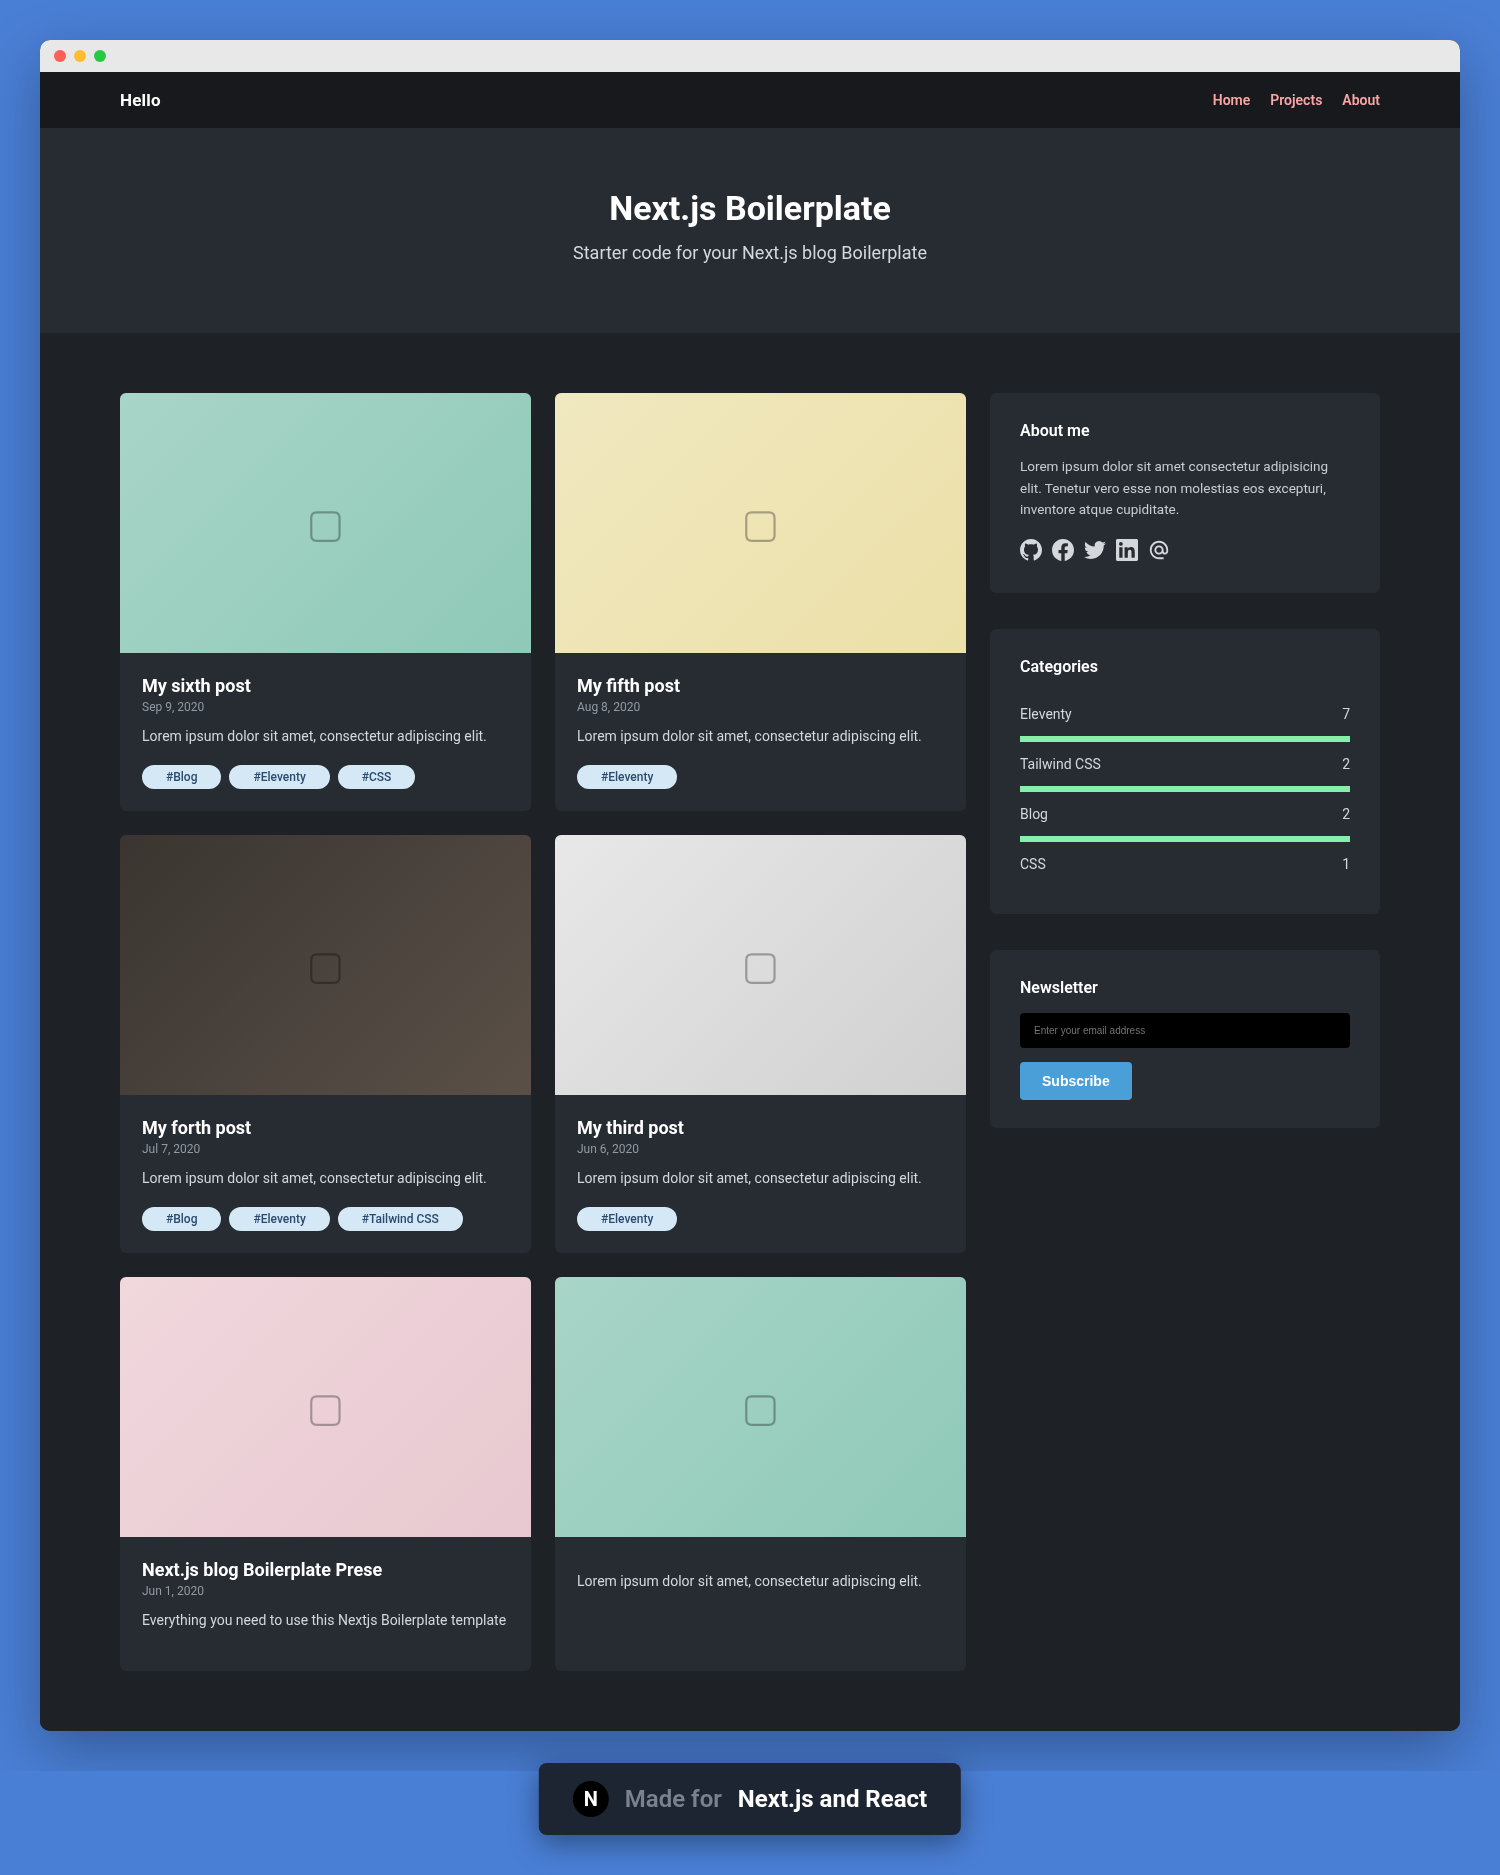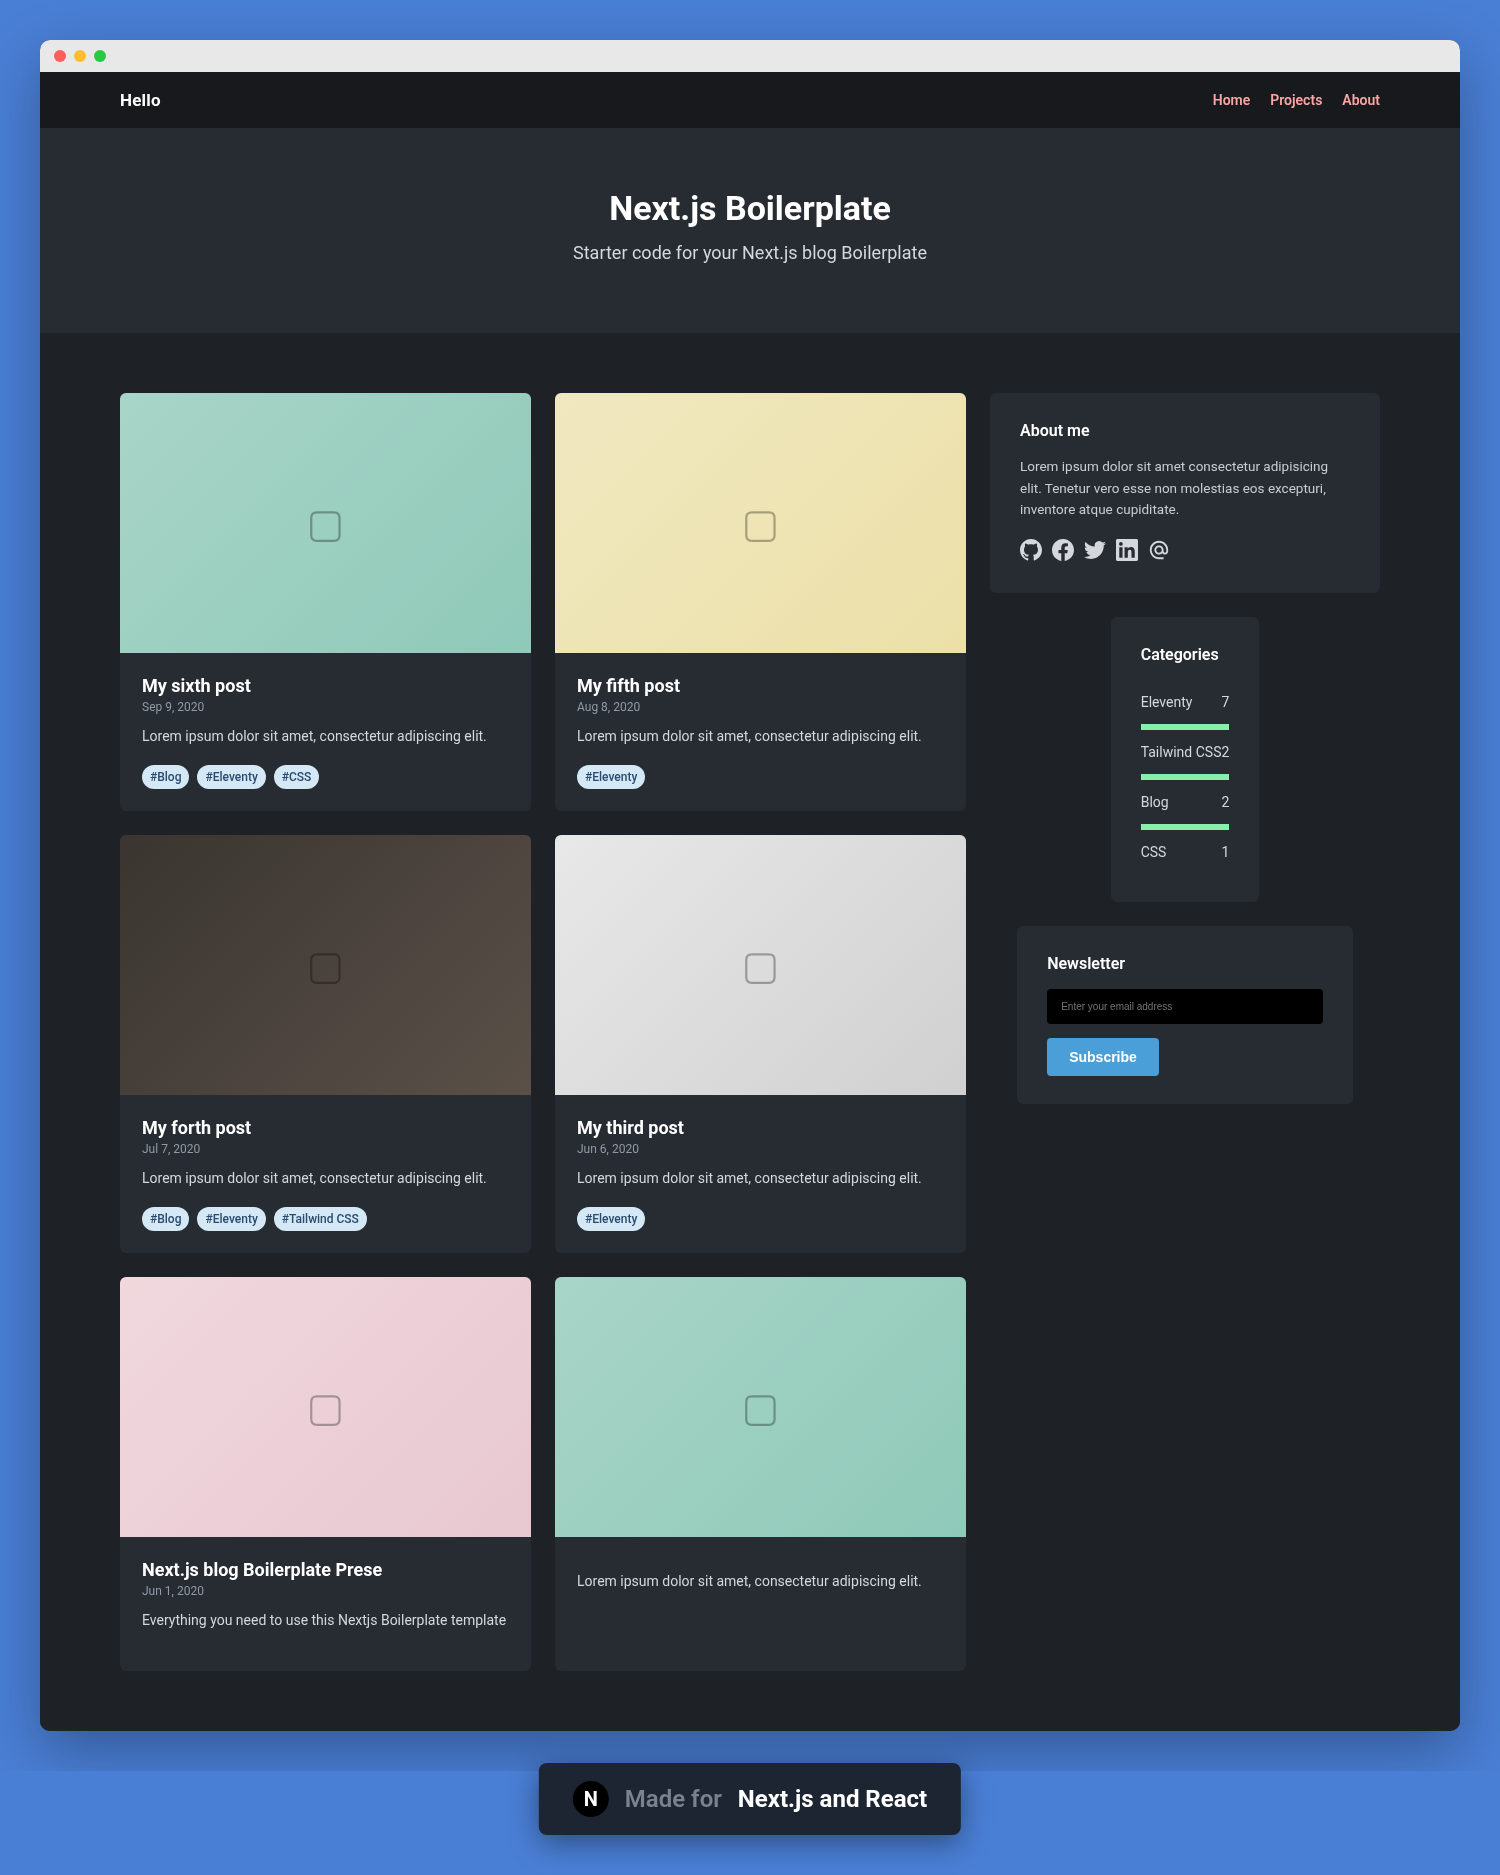--- a/index.html
+++ b/index.html
@@ -19,22 +19,22 @@
 .hero p { color: #d4d7db; font-size: 18px; }
 .content { background: #1e2227; padding: 60px 80px; display: flex; gap: 24px; }
 .posts { flex: 1; display: grid; grid-template-columns: 1fr 1fr; gap: 24px; }
 .card { background: #272c33; border-radius: 6px; overflow: hidden; }
 .thumb { height: 260px; background-size: cover; background-position: center; }
 .card-body { padding: 22px; }
 .card-title { color: #fff; font-size: 18px; font-weight: 700; margin-bottom: 4px; }
 .card-date { color: #9199a3; font-size: 12px; margin-bottom: 12px; }
 .card-excerpt { color: #d4d7db; font-size: 14px; line-height: 1.5; margin-bottom: 18px; }
 .tags { display: flex; gap: 8px; flex-wrap: wrap; }
-.tag { background: #d4e8f5; color: #2a4a6e; font-size: 12px; padding: 5px 8px; border-radius: 14px; font-weight: 500; }
-.sidebar { width: 390px; display: flex; flex-direction: column; gap: 24px; align-items: center; }
+.tag { background: #d4e8f5; color: #2a4a6e; font-size: 12px; padding: 5px 24px; border-radius: 14px; font-weight: 500; }
+.sidebar { width: 390px; display: flex; flex-direction: column; gap: 36px; }
 .widget { background: #272c33; border-radius: 6px; padding: 28px 30px; }
 .widget-title { color: #fff; font-size: 16px; font-weight: 600; margin-bottom: 16px; }
 .widget-text { color: #c8ccd1; font-size: 13.5px; line-height: 1.6; margin-bottom: 18px; }
 .socials { display: flex; gap: 10px; }
 .socials svg { width: 22px; height: 22px; fill: #d4d7db; }
 .cat-row { display: flex; justify-content: space-between; padding: 14px 0; border-bottom: 6px solid #86efac; color: #d4d7db; font-size: 14px; }
 .cat-row:last-child { border-bottom: none; }
 .email-input { width: 100%; background: #000000; border: none; padding: 12px 14px; color: #9199a3; font-size: 10px; border-radius: 4px; margin-bottom: 14px; }
 .subscribe-btn { background: #4a9fd8; color: #fff; border: none; padding: 11px 22px; font-size: 14px; font-weight: 600; border-radius: 4px; cursor: pointer; }
 .badge { position: fixed; bottom: 40px; left: 50%; transform: translateX(-50%); background: #1e2532; padding: 18px 34px; border-radius: 8px; display: flex; align-items: center; gap: 16px; box-shadow: 0 8px 30px rgba(0,0,0,0.4); }

